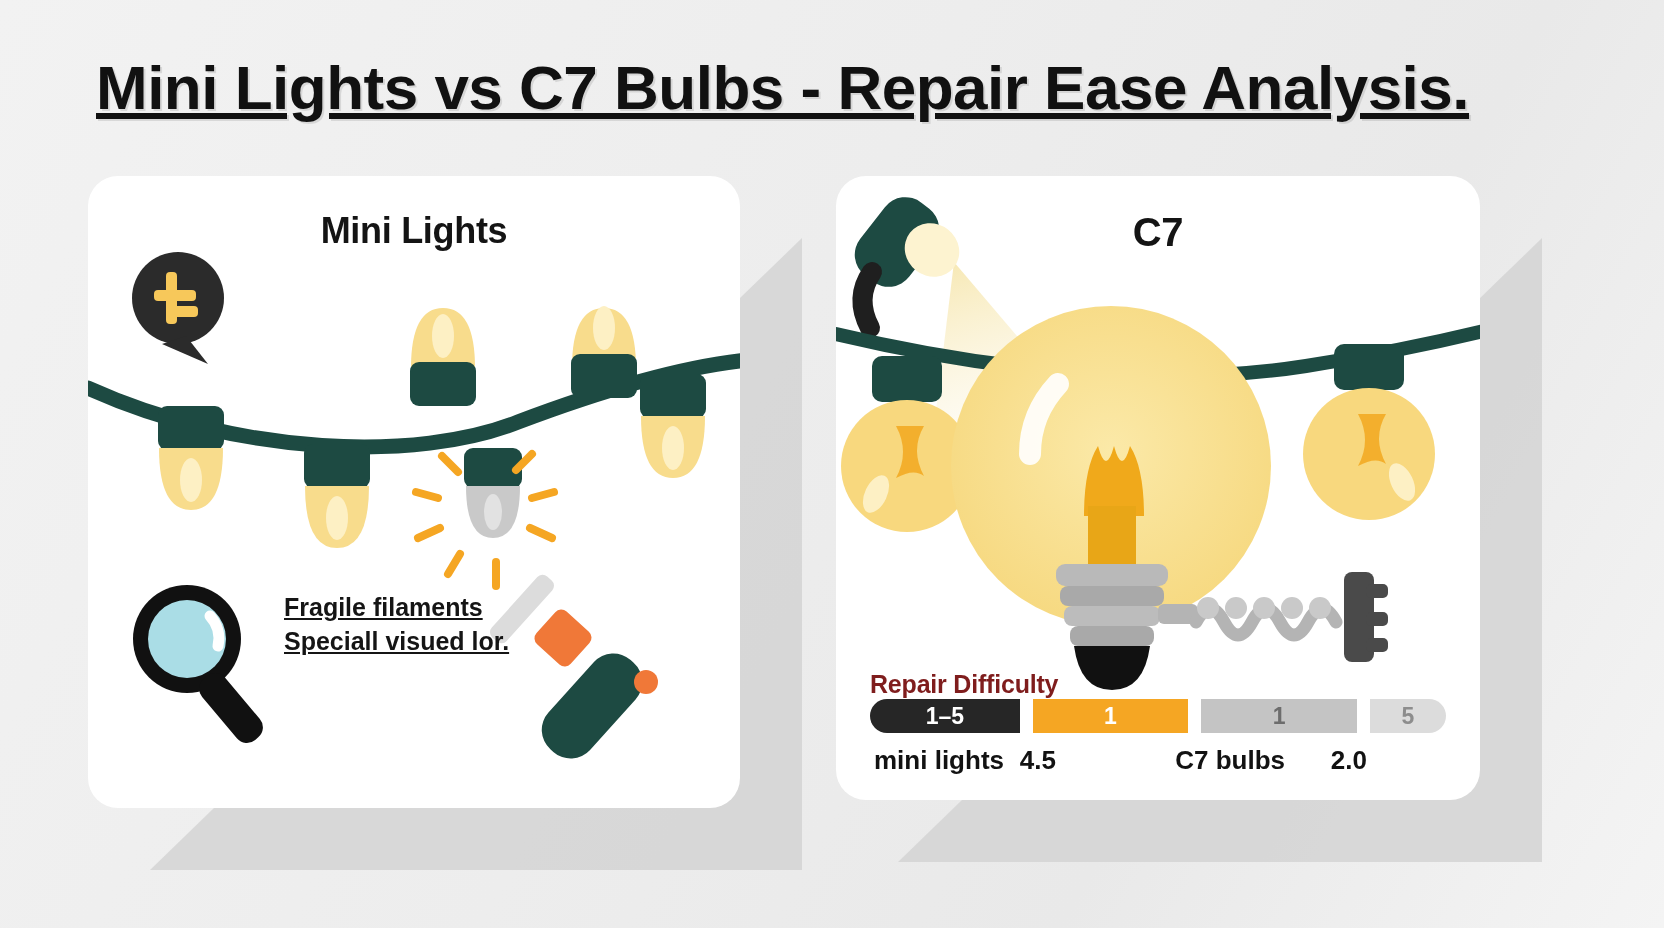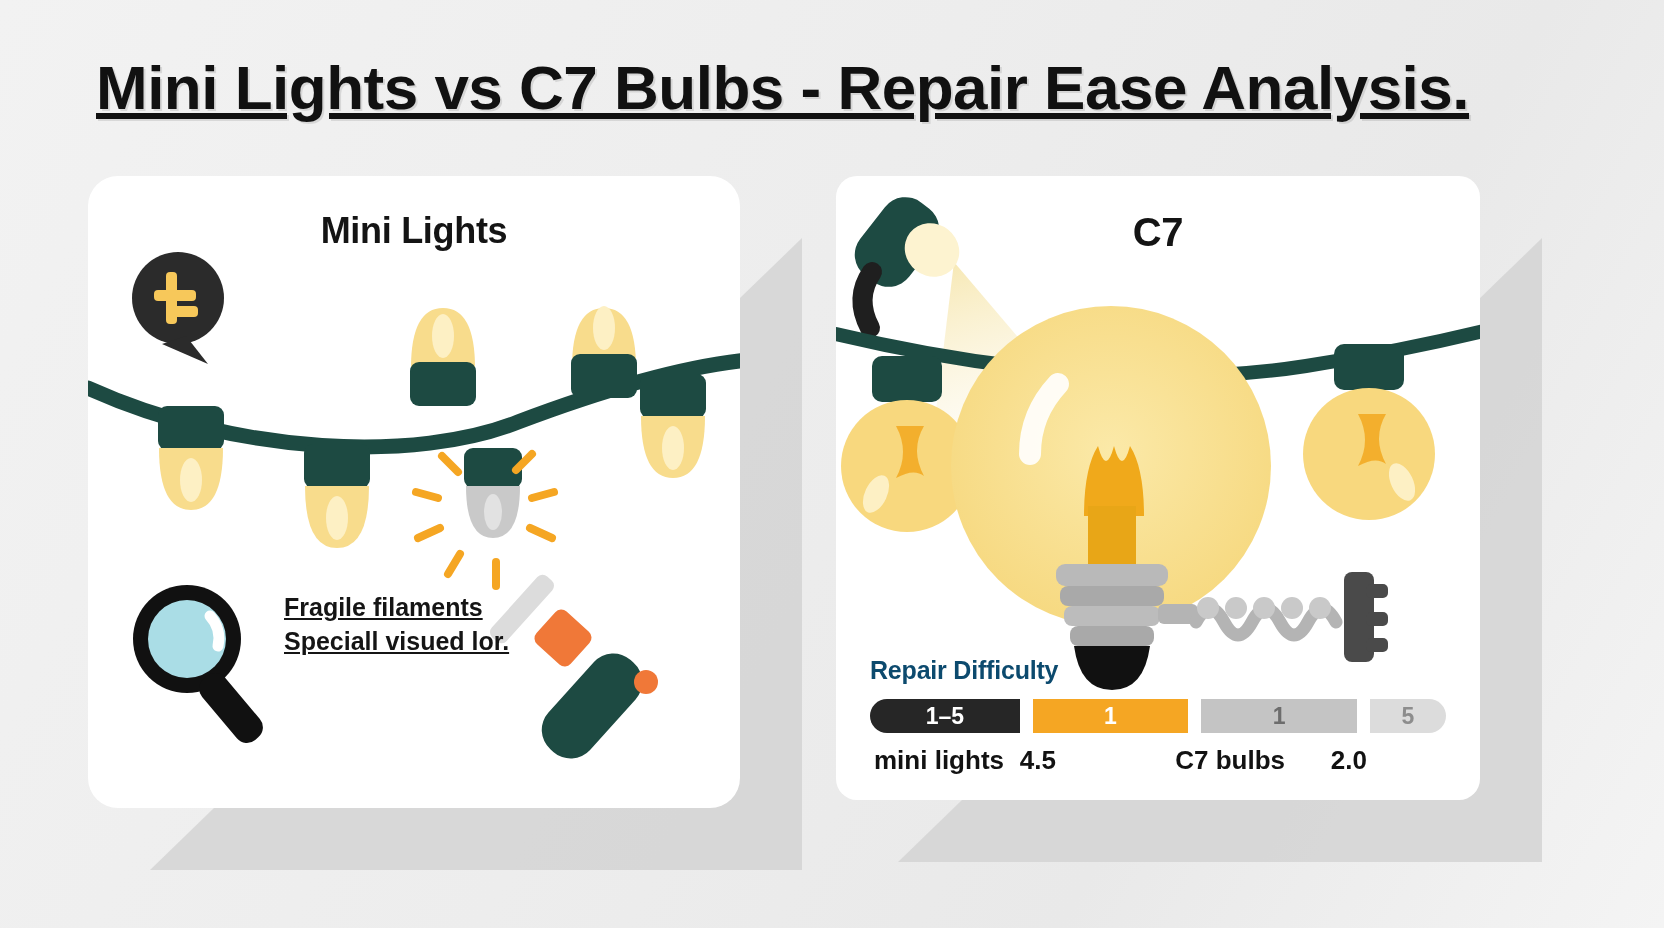--- a/index.html
+++ b/index.html
@@ -50,21 +50,21 @@
 
   
   .card {
     position: absolute;
     background: #ffffff;
     border-radius: 30px;
     z-index: 2;
     overflow: hidden;
   }
   .card-left  { left: 88px;  top: 176px; width: 652px; height: 632px; }
-  .card-right { left: 836px; top: 176px; width: 644px; height: 624px; border-radius: 21px; }
+  .card-right { left: 836px; top: 176px; width: 644px; height: 624px; }
 
   .card-title {
     position: absolute;
     top: 34px;
     width: 100%;
     text-align: center;
     font-size: 36px;
     font-weight: 700;
     color: #141414;
     letter-spacing: -0.3px;
@@ -86,22 +86,21 @@
 
   
   .metric {
     position: absolute;
     left: 34px; bottom: 24px;
     width: 576px;
   }
   .metric-label {
     font-size: 25px;
     font-weight: 700;
-    color: #0c4a6e;
-    margin-bottom: 14px;
+    color: #7f1d1d;
     letter-spacing: -0.2px;
   }
   .bar {
     display: flex;
     height: 34px;
     border-radius: 17px;
     overflow: hidden;
     width: 100%;
     gap: 13px;
   }

